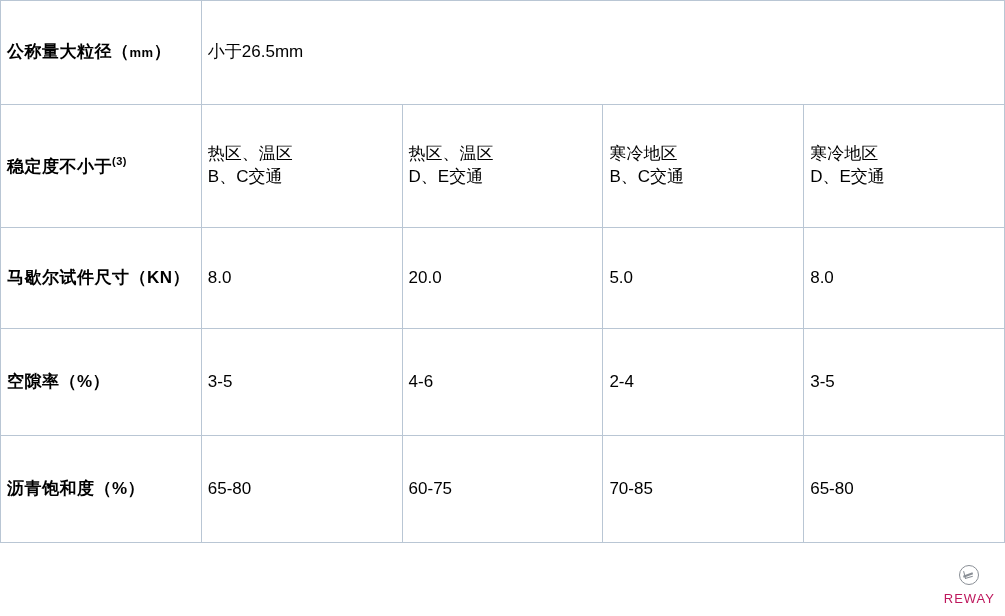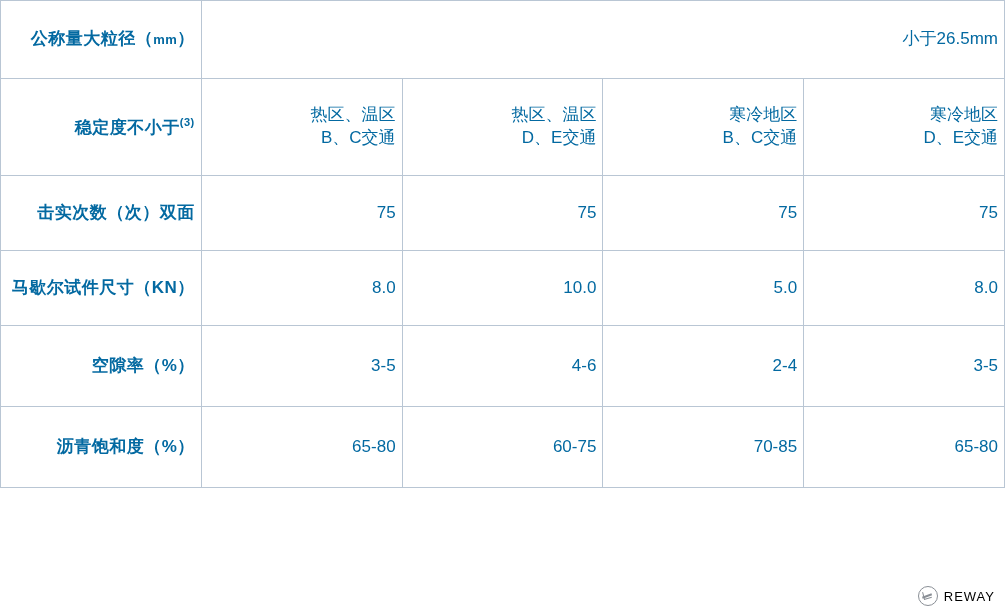--- a/index.html
+++ b/index.html
@@ -21,25 +21,25 @@
     position: relative;
     background: #ffffff;
   }
   table.spec {
     border-collapse: collapse;
     width: 1005px;
     table-layout: fixed;
   }
   table.spec td {
     border: 1px solid #b9c6d4;
-    text-align: right;
+    text-align: left;
     vertical-align: middle;
     font-size: 17px;
-    color: #0369a1;
-    padding: 4px 6px;
+    color: #000000;
+    padding: 17px 6px;
     line-height: 1.35;
   }
   td.label {
     font-weight: bold;
     font-size: 18px;
     letter-spacing: 0.5px;
   }
   td.value {
     font-size: 17px;
     margin-left: 8px;
@@ -69,23 +69,24 @@
   tr.r6 td { height: 72px; }
   tr.r7 td { height: 72px; }
 
   .watermark {
     position: absolute;
     right: 10px;
     bottom: 10px;
     display: flex;
     align-items: center;
     gap: 6px;
-    color: #000000;
+    color: #be185d;
     font-size: 13px;
     letter-spacing: 1px;
+    flex-direction: column;
   }
   .wm-logo {
     width: 18px;
     height: 18px;
     border-radius: 50%;
     border: 1.6px solid #8a8f96;
     position: relative;
     flex: none;
   }
   .wm-logo::before {
@@ -128,32 +129,25 @@
         <td class="value twoline">热区、温区
 B、C交通</td>
         <td class="value twoline">热区、温区
 D、E交通</td>
         <td class="value twoline">寒冷地区
 B、C交通</td>
         <td class="value twoline">寒冷地区
 D、E交通</td>
       </tr>
 
-      <tr class="r3">
-        <td class="label">击实次数（次）双面</td>
-        <td class="value">75</td>
-        <td class="value">75</td>
-        <td class="value">75</td>
-        <td class="value">75</td>
-      </tr>
 
       <tr class="r4">
         <td class="label">马歇尔试件尺寸（KN）</td>
         <td class="value">8.0</td>
-        <td class="value">10.0</td>
+        <td class="value">20.0</td>
         <td class="value">5.0</td>
         <td class="value">8.0</td>
       </tr>
 
 
       <tr class="r6">
         <td class="label">空隙率（%）</td>
         <td class="value">3-5</td>
         <td class="value">4-6</td>
         <td class="value">2-4</td>

